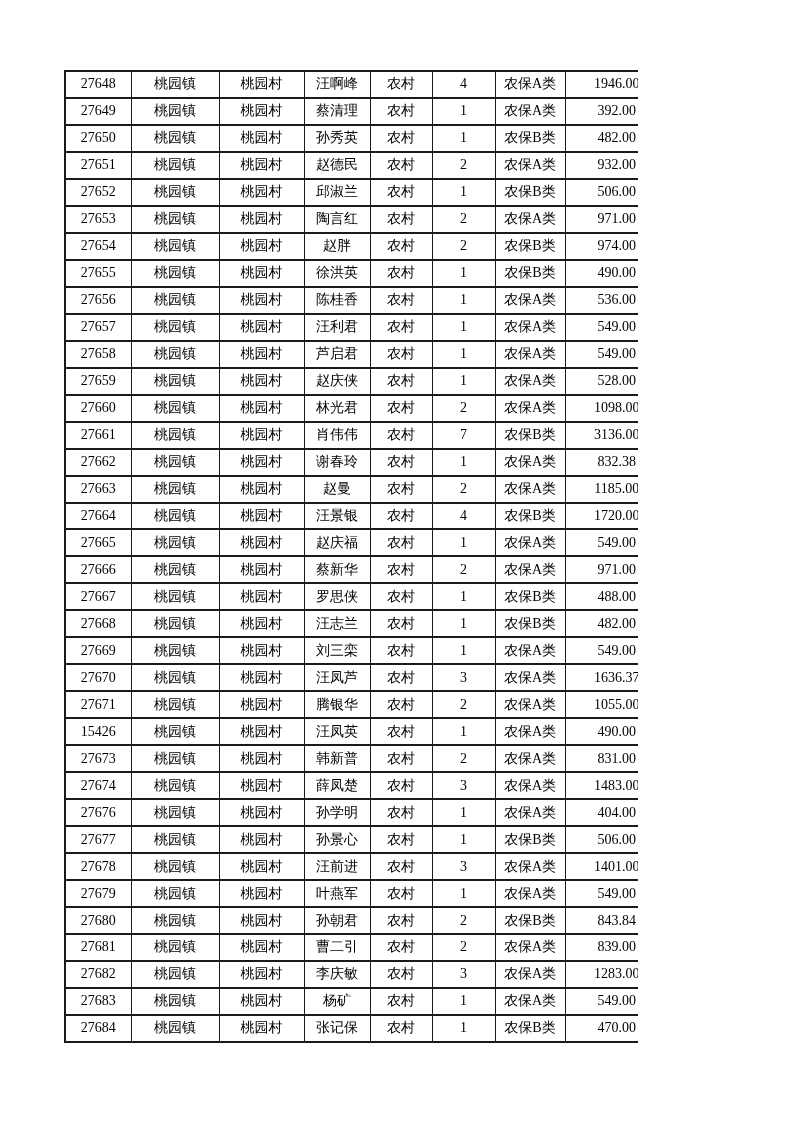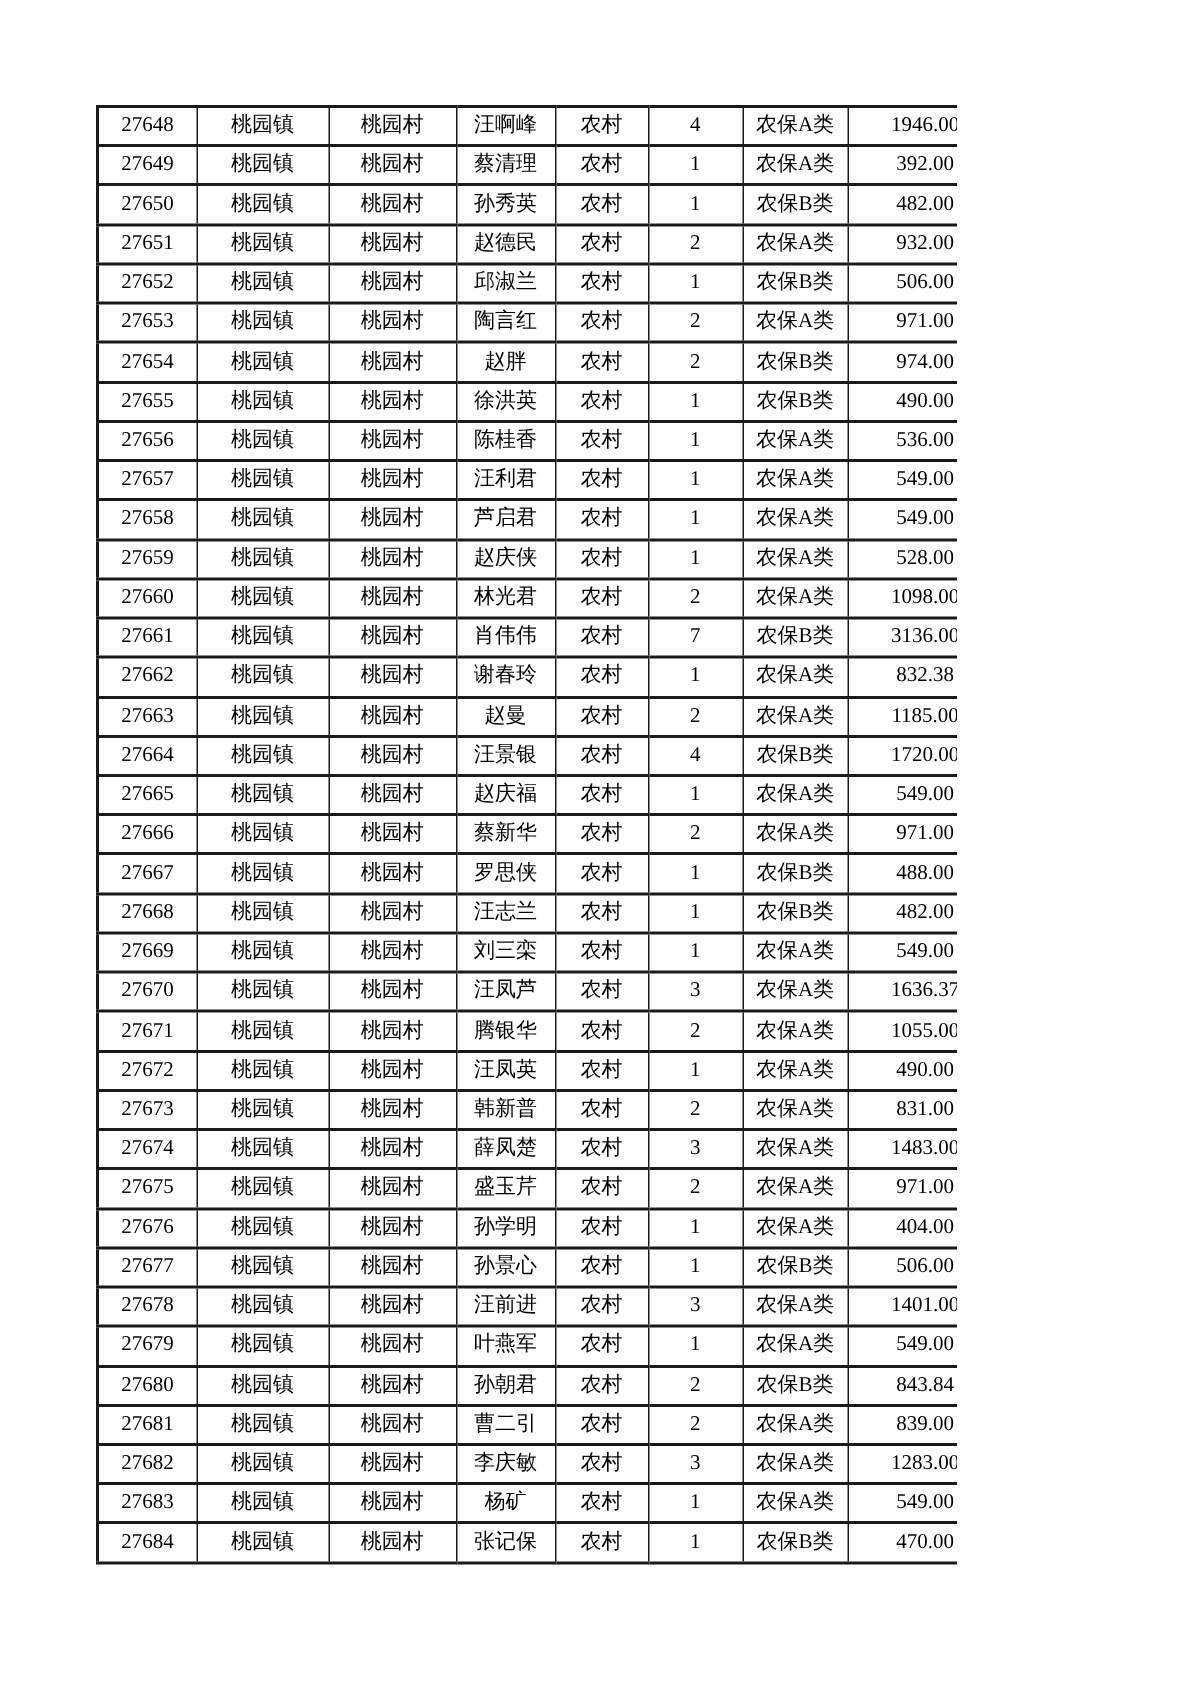--- a/index.html
+++ b/index.html
@@ -299,21 +299,21 @@
           <td>27671</td>
           <td>桃园镇</td>
           <td>桃园村</td>
           <td>腾银华</td>
           <td>农村</td>
           <td>2</td>
           <td>农保A类</td>
           <td>1055.00</td>
         </tr>
         <tr>
-          <td>27672</td>
+          <td>15426</td>
           <td>桃园镇</td>
           <td>桃园村</td>
           <td>汪凤英</td>
           <td>农村</td>
           <td>1</td>
           <td>农保A类</td>
           <td>490.00</td>
         </tr>
         <tr>
           <td>27673</td>
@@ -327,30 +327,20 @@
         </tr>
         <tr>
           <td>27674</td>
           <td>桃园镇</td>
           <td>桃园村</td>
           <td>薛凤楚</td>
           <td>农村</td>
           <td>3</td>
           <td>农保A类</td>
           <td>1483.00</td>
-        </tr>
-        <tr>
-          <td>27675</td>
-          <td>桃园镇</td>
-          <td>桃园村</td>
-          <td>盛玉芹</td>
-          <td>农村</td>
-          <td>2</td>
-          <td>农保A类</td>
-          <td>971.00</td>
         </tr>
         <tr>
           <td>27676</td>
           <td>桃园镇</td>
           <td>桃园村</td>
           <td>孙学明</td>
           <td>农村</td>
           <td>1</td>
           <td>农保A类</td>
           <td>404.00</td>

